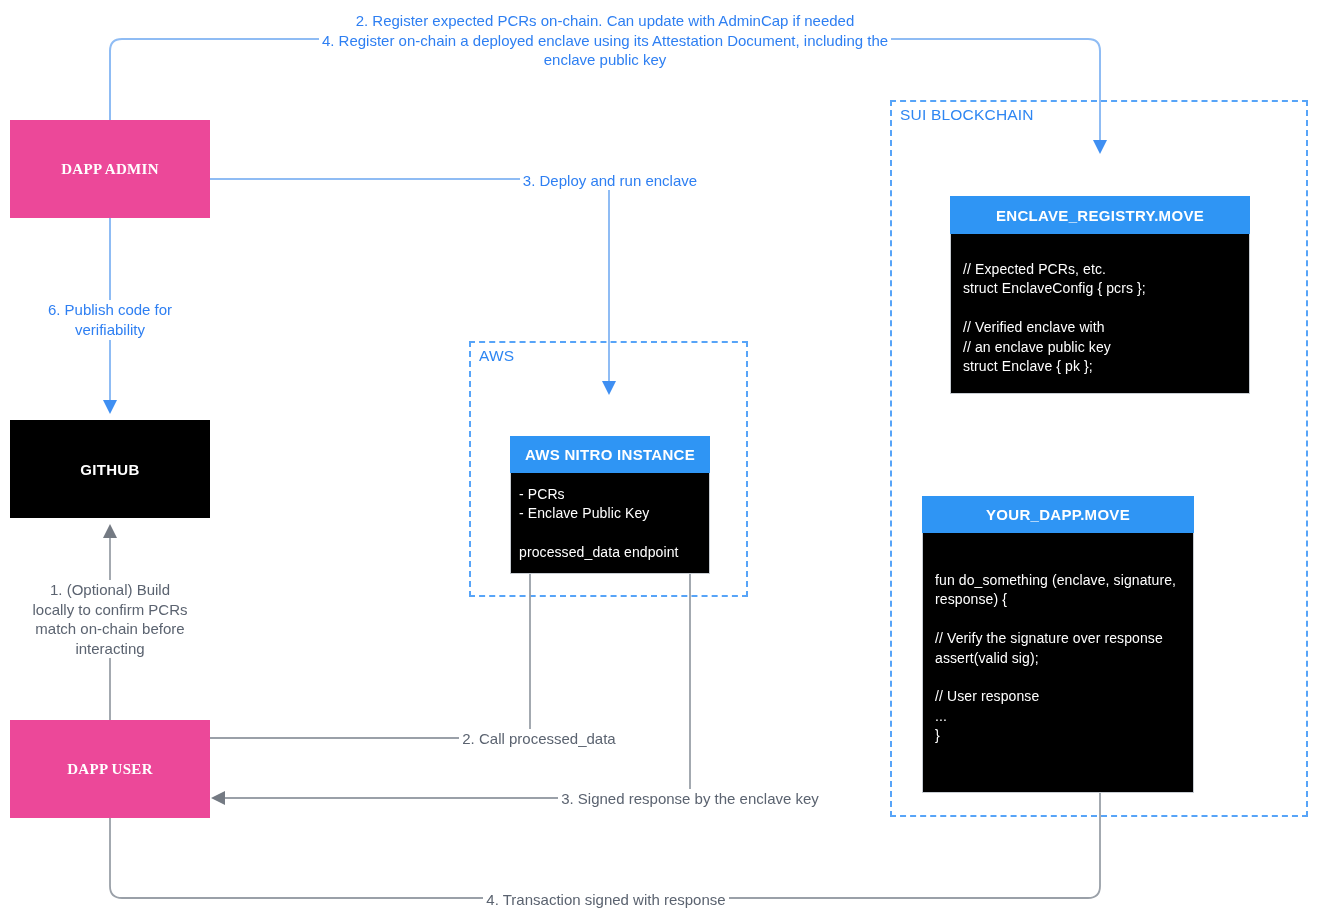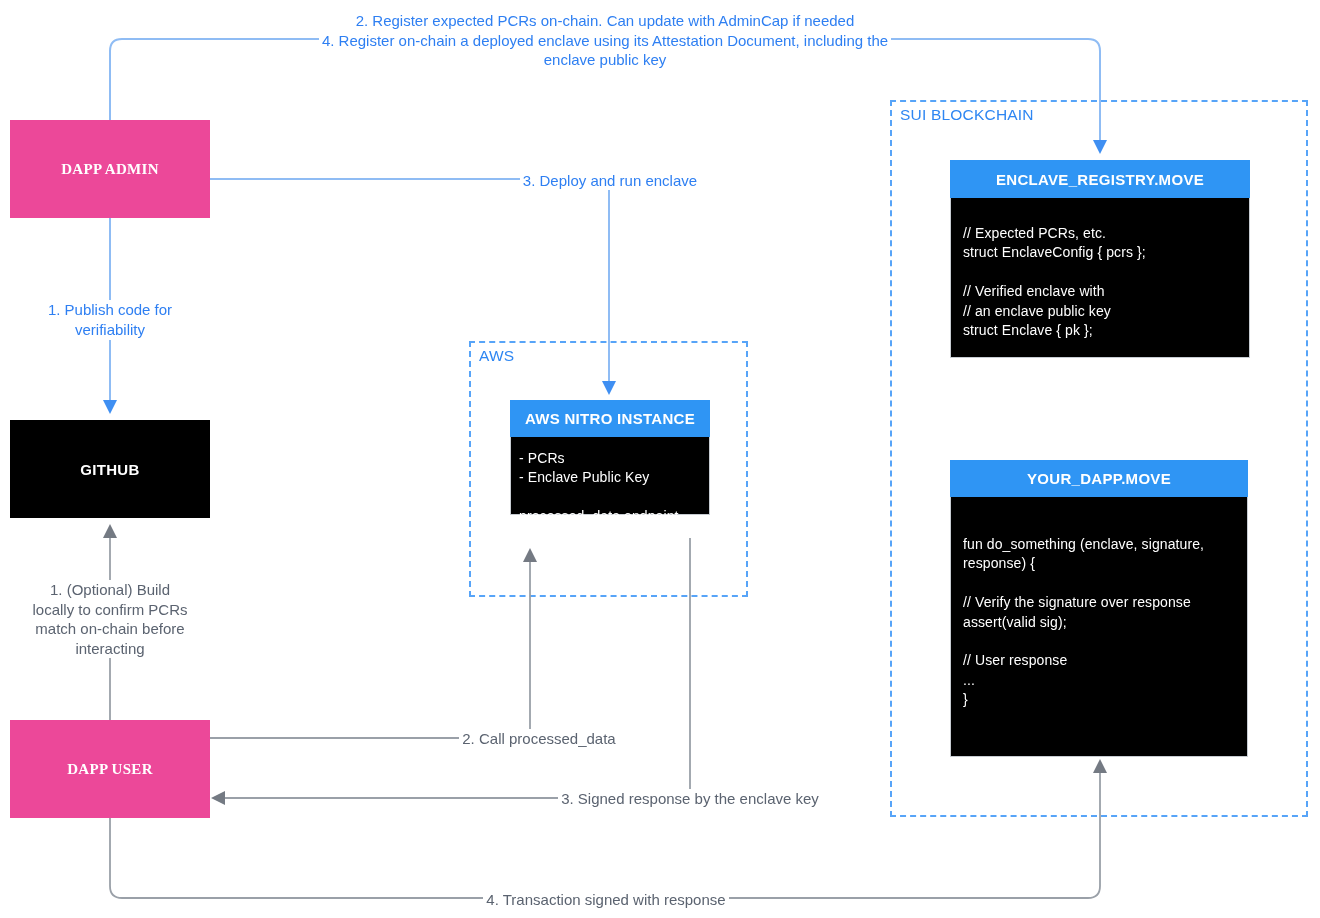--- a/index.html
+++ b/index.html
@@ -16,33 +16,33 @@
   .connectors{position:absolute;left:0;top:0;z-index:2;}
   
   .node{position:absolute;display:flex;align-items:center;justify-content:center;
         color:#ffffff;font-size:15px;font-weight:600;letter-spacing:.3px;z-index:3;box-sizing:border-box;}
   .blue-node{background:#ec4899;font-family:Liberation Serif, serif;}
   .black-node{background:#000000;}
   .dapp-admin{left:10px;top:120px;width:200px;height:98px;}
   .github{left:10px;top:420px;width:200px;height:98px;}
   .dapp-user{left:10px;top:720px;width:200px;height:98px;}
   
-  .code-box{position:absolute;z-index:3;}
+  .code-box{position:absolute;z-index:3;margin-top:36px;}
   .code-header{background:#2F95F4;color:#fff;display:flex;align-items:center;justify-content:center;
                font-size:15px;font-weight:600;letter-spacing:.3px;}
   .code-body{background:#000;border:1px solid #c7ccd2;border-top:none;box-sizing:border-box;color:#fff;
              font-size:14px;font-weight:500;letter-spacing:.1px;}
   .code-line{height:19.4px;line-height:19.4px;white-space:pre;}
   .aws-nitro{left:510px;top:400px;width:200px;}
   .aws-nitro .code-header{height:37px;}
-  .aws-nitro .code-body{height:78px;padding:12px 6px 0 8px;}
+  .aws-nitro .code-body{height:101px;padding:12px 6px 0 8px;}
   .enclave-registry{left:950px;top:160px;width:300px;}
   .enclave-registry .code-header{height:38px;}
   .enclave-registry .code-body{height:160px;padding:26px 6px 0 12px;}
-  .your-dapp{left:950px;top:460px;width:298px;}
+  .your-dapp{left:922px;top:460px;width:272px;}
   .your-dapp .code-header{height:37px;}
   .your-dapp .code-body{height:260px;padding:38px 6px 0 12px;}
   
   .lbl{position:absolute;z-index:4;display:flex;justify-content:center;text-align:center;
        font-size:15px;line-height:19px;}
   .lbl > span{background:#ffffff;padding:0 3px;}
   .blue-text{color:#2E7FF2;}
   .gray-text{color:#5B6370;}
   .top-t1{left:215px;top:11px;width:780px;}
   .top-t2{left:215px;top:31px;width:780px;}
@@ -137,21 +137,21 @@
   <div class="lbl blue-text top-t2">
     <span>4. Register on-chain a deployed enclave using its Attestation Document, including the</span>
   </div>
   <div class="lbl blue-text top-t3">
     <span>enclave public key</span>
   </div>
   <div class="lbl blue-text lbl-deploy">
     <span>3. Deploy and run enclave</span>
   </div>
   <div class="lbl blue-text lbl-publish">
-    <span>1. Publish code for verifiability</span>
+    <span>6. Publish code for verifiability</span>
   </div>
   <div class="lbl gray-text lbl-optional">
     <span>1. (Optional) Build locally to confirm PCRs match on-chain before interacting</span>
   </div>
   <div class="lbl gray-text lbl-call">
     <span>2. Call processed_data</span>
   </div>
   <div class="lbl gray-text lbl-signed">
     <span>3. Signed response by the enclave key</span>
   </div>

